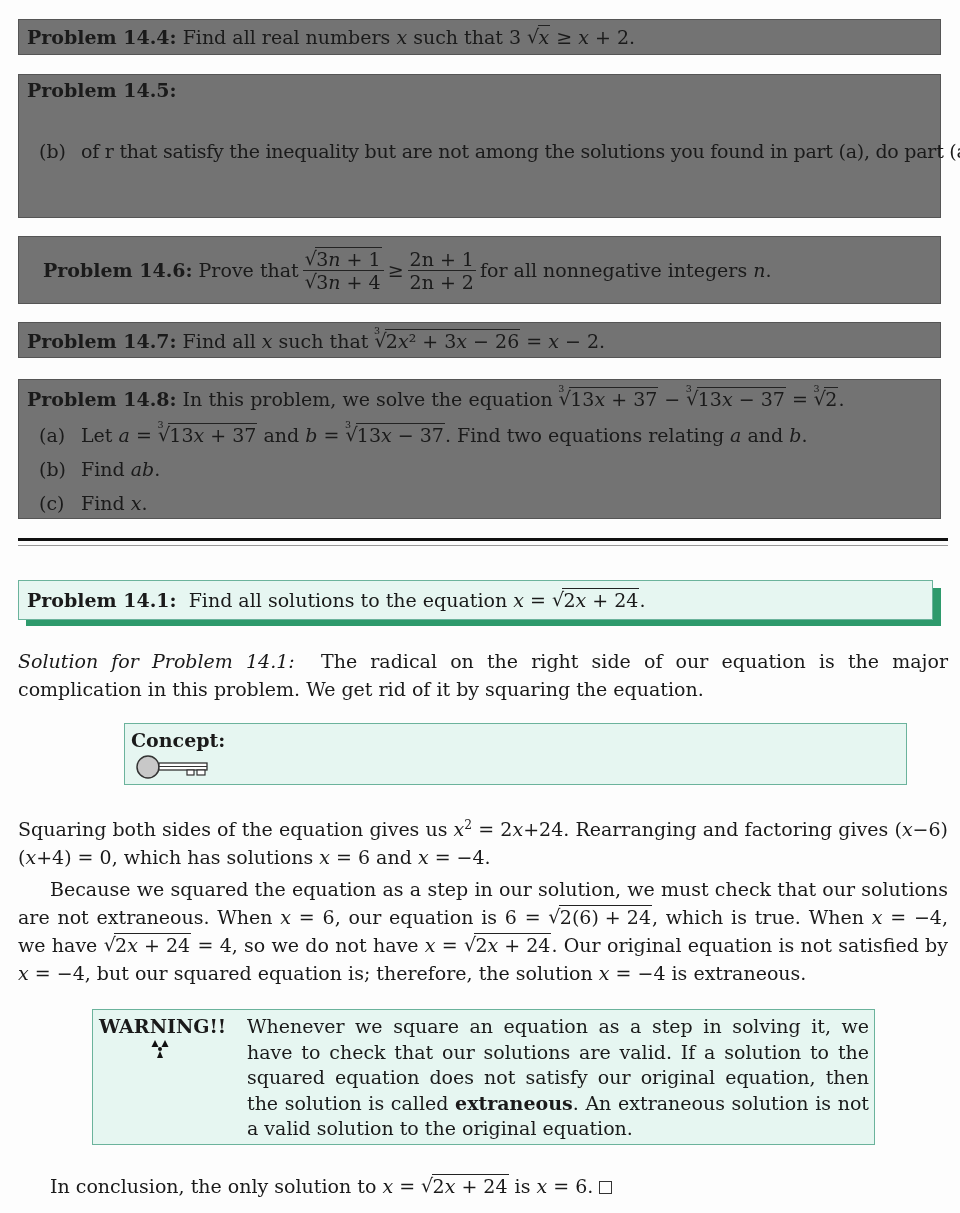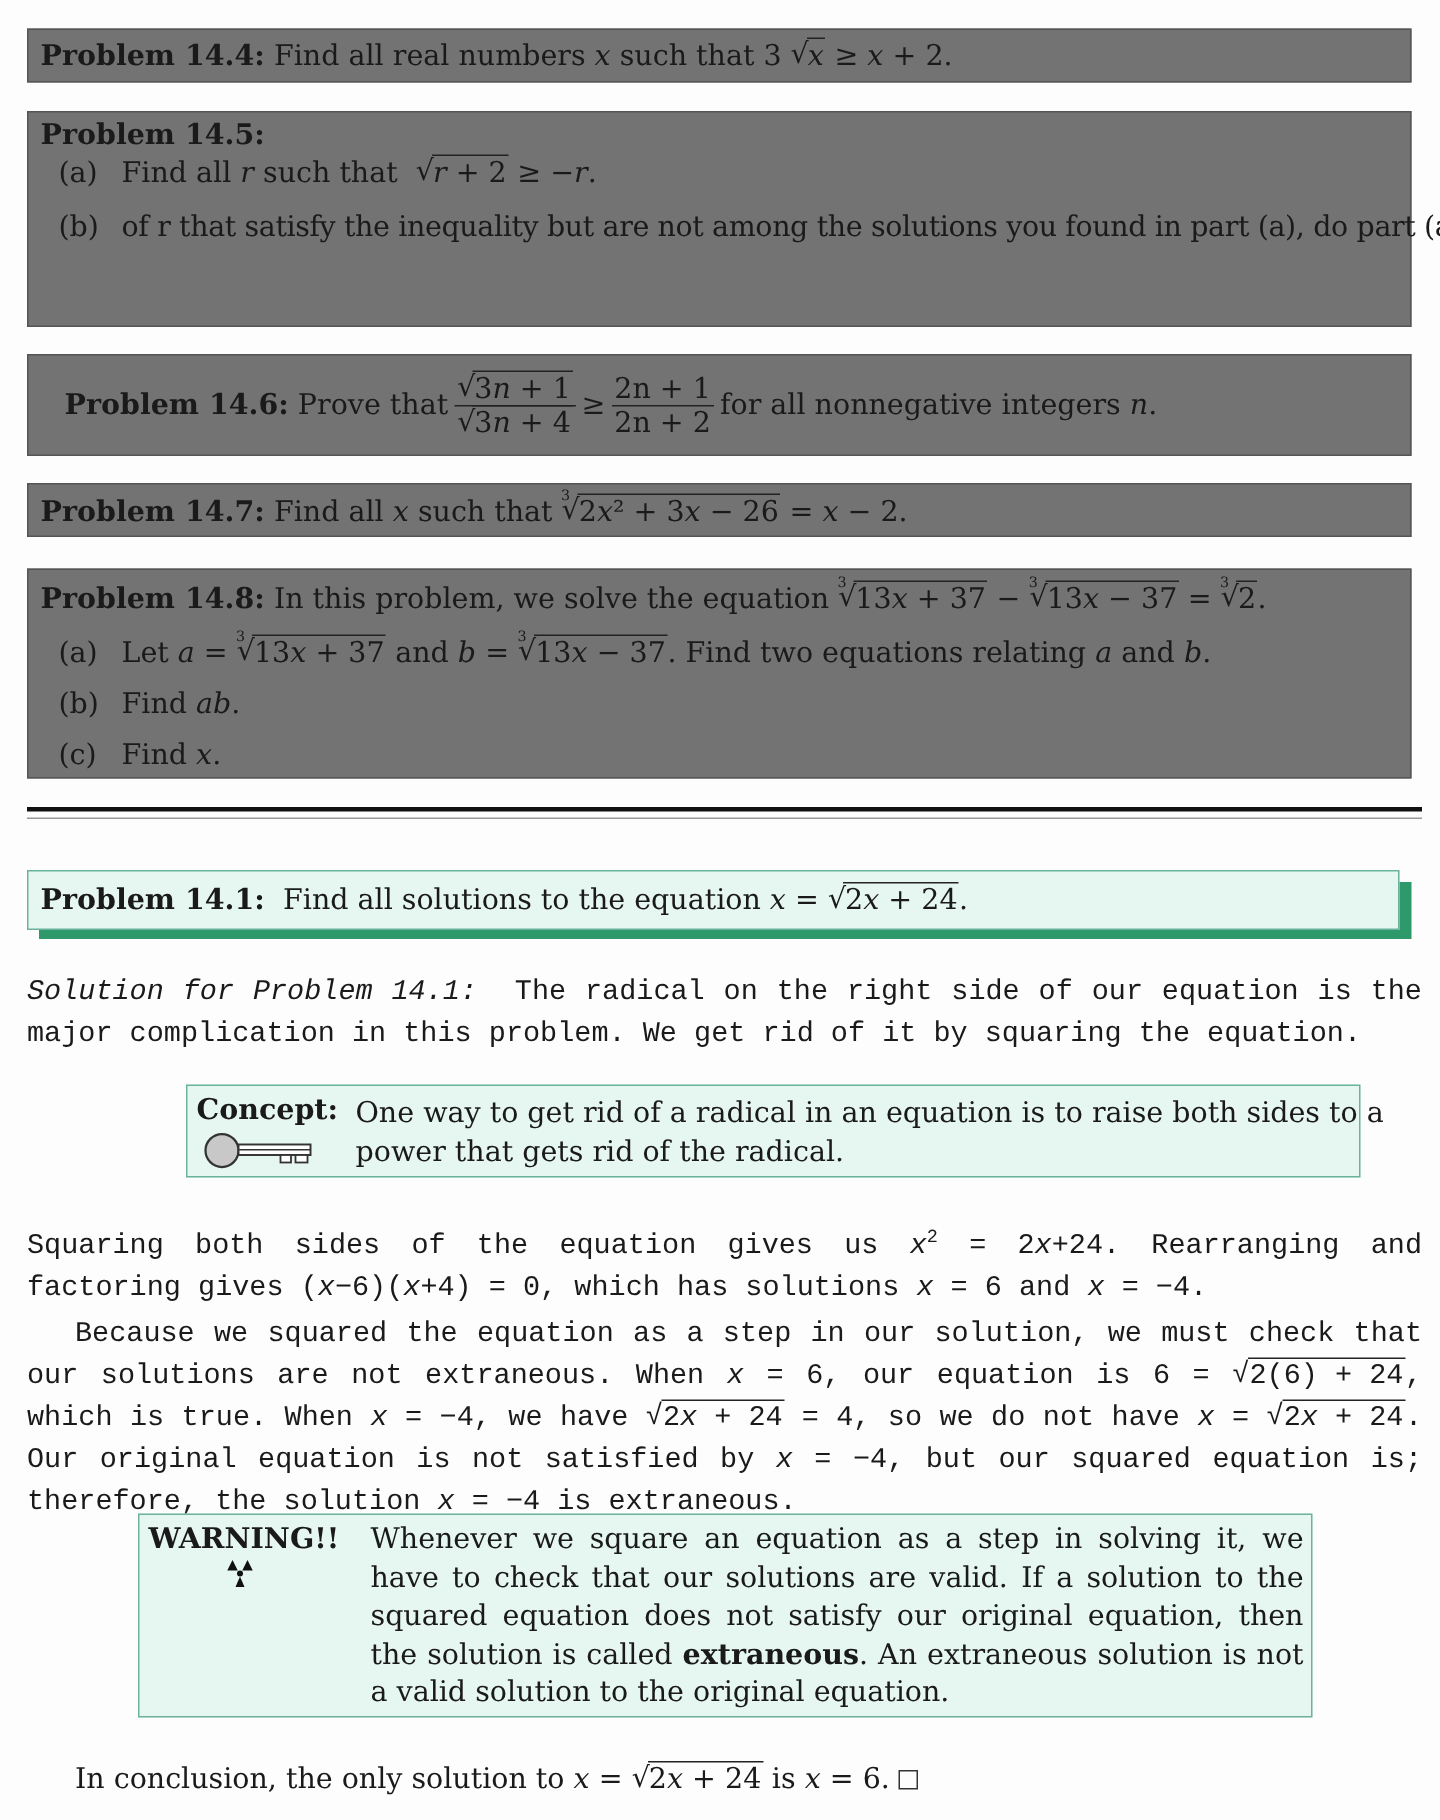--- a/index.html
+++ b/index.html
@@ -16,38 +16,35 @@
   .sq::before { content:"\221A"; position:absolute; left:0; top:-0.05em; }
   .sq > span { border-top:1.2px solid #222; padding:0 1px; }
   .cb { position:relative; }
   .cb sup.idx { position:absolute; left:-0.05em; top:-0.55em; font-size:0.5em; }
   .frac { display:inline-flex; flex-direction:column; align-items:center; vertical-align:middle; margin:0 4px; }
   .frac .num { border-bottom:1.3px solid #222; padding:0 2px; }
   .item { position:absolute; left:38px; }
   .item .lab { display:inline-block; width:42px; }
   .tealbox { background:#e6f6f1; border:1.5px solid #6bb39c; box-sizing:border-box; }
   .shadow { background:#2e9a6c; }
-  .body-p { position:absolute; left:18px; width:930px; line-height:28px; text-align:justify;font-family:Liberation Mono, monospace; }
+  .body-p { position:absolute; left:18px; width:930px; line-height:28px; text-align:justify; }
   .rule { position:absolute; left:18px; width:930px; }
 </style>
 </head>
 <body>
 
 <div class="abs gbox" style="left:18px;top:19px;width:923px;height:36px;">
   <div class="abs pline" style="left:8px;top:6px;">
     <b>Problem 14.4:</b>
     <span>Find all real numbers <i>x</i> such that 3 <span class="sq"><span><i>x</i></span></span> ≥ <i>x</i> + 2.</span>
   </div>
 </div>
 
 <div class="abs gbox" style="left:18px;top:74px;width:923px;height:144px;">
   <b class="abs" style="left:8px;top:4px;">Problem 14.5:</b>
-  <div class="item pline" style="top:29px;left:20px;">
-    <span class="lab">(a)</span>Find all <i>r</i> such that &nbsp;<span class="sq"><span><i>r</i> + 2</span></span> ≥ −<i>r</i>.
-  </div>
   <div class="item" style="top:63px;left:20px;width:900px;line-height:26px;">
     <span class="lab abs" style="left:0;top:0;">(b)</span>
     <div style="margin-left:42px;">
       <div class="pline" style="letter-spacing:-0.25px;">of r that satisfy the inequality but are not among the solutions you found in part (a), do part (a)</div>
     </div>
   </div>
 </div>
 
 <div class="abs gbox" style="left:18px;top:236px;width:923px;height:68px;">
   <div class="abs pline" style="left:8px;top:5px;display:flex;align-items:center;height:56px;margin-left:16px;">
@@ -108,24 +105,20 @@
 
 <div class="abs tealbox" style="left:92px;top:723px;width:783px;height:62px;margin-left:32px;">
   <b class="abs" style="left:6px;top:5px;">Concept:</b>
   <svg class="abs" style="left:10px;top:30px;" width="75" height="26" viewBox="0 0 75 26">
     <circle cx="13" cy="13" r="11" fill="#c8c8c8" stroke="#333" stroke-width="1.5"></circle>
     <rect x="24" y="9" width="48" height="7" fill="#fff" stroke="#333" stroke-width="1.3"></rect>
     <line x1="24" y1="12.5" x2="72" y2="12.5" stroke="#333" stroke-width="1"></line>
     <rect x="52" y="16" width="7" height="5" fill="#fff" stroke="#333" stroke-width="1.2"></rect>
     <rect x="62" y="16" width="8" height="5" fill="#fff" stroke="#333" stroke-width="1.2"></rect>
   </svg>
-  <div class="abs" style="left:112px;top:5px;line-height:26px;">
-    <div class="pline">One way to get rid of a radical in an equation is to raise both sides to a</div>
-    <div class="pline">power that gets rid of the radical.</div>
-  </div>
 </div>
 
 <div class="body-p" style="top:811px;">
   Squaring both sides of the equation gives us <i>x</i><sup style="font-size:0.65em;">2</sup> = 2<i>x</i>+24. Rearranging and factoring gives (<i>x</i>−6)(<i>x</i>+4) = 0, which has solutions <i>x</i> = 6 and <i>x</i> = −4.
 </div>
 
 <div class="body-p" style="top:875px;text-indent:32px;">
   Because we squared the equation as a step in our solution, we must check that our solutions are not extraneous. When <i>x</i> = 6, our equation is 6 = <span class="sq" style="text-indent:0;"><span>2(6) + 24</span></span>, which is true. When <i>x</i> = −4, we have <span class="sq" style="text-indent:0;"><span>2<i>x</i> + 24</span></span> = 4, so we do not have <i>x</i> = <span class="sq" style="text-indent:0;"><span>2<i>x</i> + 24</span></span>. Our original equation is not satisfied by <i>x</i> = −4, but our squared equation is; therefore, the solution <i>x</i> = −4 is extraneous.
 </div>
 

